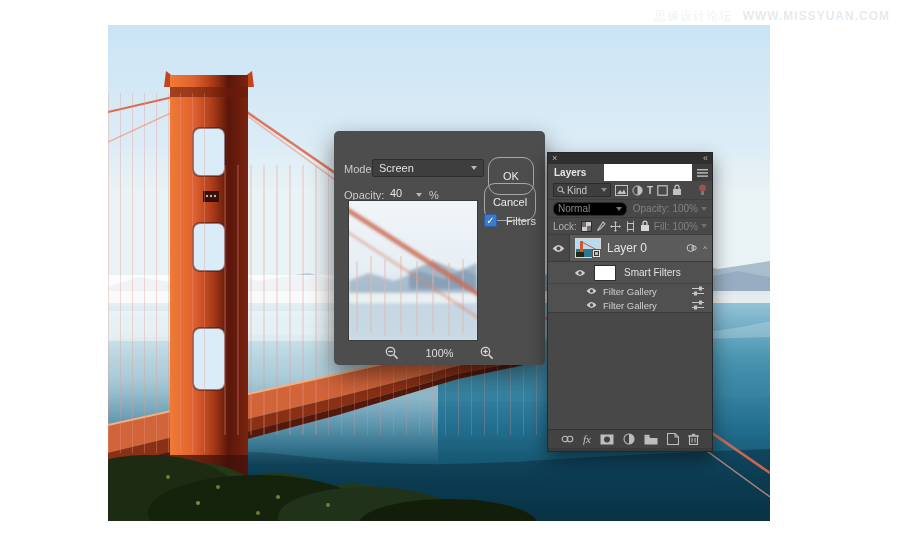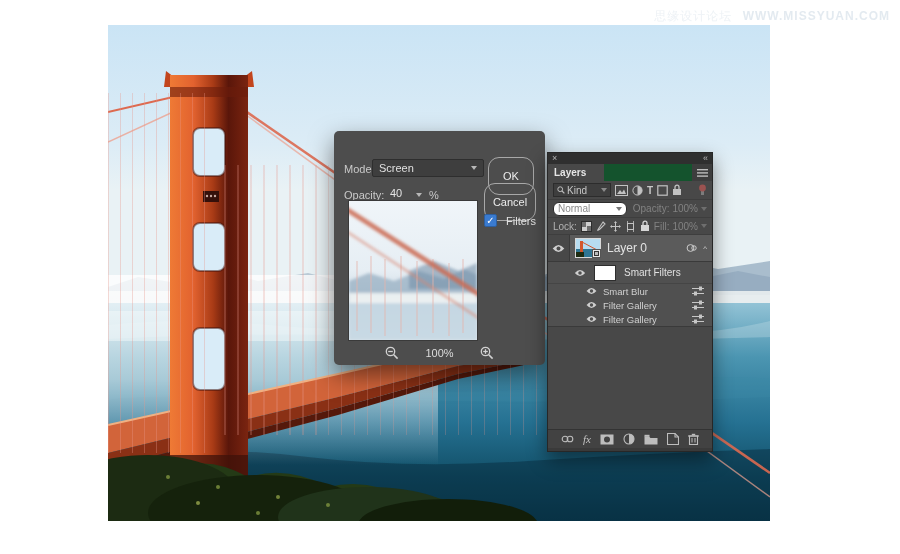--- a/index.html
+++ b/index.html
@@ -46,33 +46,33 @@
   .zoomrow { position:absolute; left:0; right:0; top:212px; height:20px; display:flex;
         align-items:center; justify-content:center; gap:26px; color:#dddddd; }
   .iconbtn { background:none; border:none; padding:0; cursor:pointer; display:flex; align-items:center; }
 
   
   .panel { position:absolute; left:547px; top:152px; width:166px; height:300px; background:#484848;
         border:1px solid #272727; box-shadow:0 8px 18px rgba(0,0,0,.45); color:#cccccc; font-size:10px; }
   .p-topbar { position:absolute; left:0; top:0; right:0; height:11px; background:#2f2f2f;
         display:flex; align-items:center; justify-content:space-between; padding:0 4px;
         color:#b5b5b5; font-size:9px; line-height:9px; }
-  .p-tabrow { position:absolute; left:0; top:11px; right:0; height:17px; background:#14532d;
+  .p-tabrow { position:absolute; left:0; top:11px; right:0; height:17px; background:#ffffff;
         display:flex; align-items:stretch;gap:12px; }
   .p-tab { width:56px; background:#484848; display:flex; align-items:center; padding-left:6px;
         font-weight:bold; color:#e6e6e6; font-size:10px; cursor:pointer; }
   .p-menu { margin-left:auto; width:20px; display:flex; align-items:center; justify-content:center;
         background:#3d3d3d; cursor:pointer; }
   .p-row { position:absolute; left:0; right:0; display:flex; align-items:center; padding:0 5px;
         border-bottom:1px solid #3e3e3e; }
   .kind-dd { width:58px; height:14px; background:#3e3e3e; border:1px solid #2c2c2c; border-radius:0;
         display:flex; align-items:center; padding:0 3px; gap:2px; color:#c6c6c6; cursor:pointer; }
   .fic { display:flex; align-items:center; justify-content:center; margin-left:4px; cursor:pointer; }
   .dim { color:#828282; }
-  .blend-dd { width:86px; height:14px; background:#ffffff; border:1px solid #2c2c2c; border-radius:6px;
+  .blend-dd { width:86px; height:14px; background:#000000; border:1px solid #2c2c2c; border-radius:6px;
         display:flex; align-items:center; padding:0 4px; color:#8a8a8a; cursor:pointer; }
   .layers-list { position:absolute; left:0; top:82px; right:0; }
   .layer-row { height:27px; display:flex; align-items:center; border-bottom:1px solid #3a3a3a; }
   .eyecol { width:22px; align-self:stretch; display:flex; align-items:center; justify-content:center;
         border-right:1px solid #3a3a3a; cursor:pointer; }
   .row-hl { flex:1; align-self:stretch; background:#5b5b5b; display:flex; align-items:center; padding:0 5px; }
   .thumb { width:26px; height:20px; border:1px solid #d9d9d9; position:relative; flex:none; }
   .so-badge { position:absolute; right:-1px; bottom:-1px; width:9px; height:9px; background:#e8e8e8;
         border:1px solid #555; display:flex; align-items:center; justify-content:center; }
   .so-badge div { width:5px; height:5px; border:1px solid #333; background:#bbb; }
@@ -412,33 +412,20 @@
     <div class="subblock">
       <div class="sf-row">
         <svg class="ic" width="12" height="8" viewBox="0 0 13 9">
           <path d="M.7,4.5 Q6.5,-2.5 12.3,4.5 Q6.5,11.5 .7,4.5 Z" fill="#cfcfcf"></path>
           <circle cx="6.5" cy="4.5" r="2" fill="#4f4f4f"></circle>
         </svg>
         <div class="sf-thumb"></div>
         <span style="color:#e0e0e0;">Smart Filters</span>
       </div>
 
-      <div class="f-row">
-        <svg class="ic" width="11" height="8" viewBox="0 0 13 9">
-          <path d="M.7,4.5 Q6.5,-2.5 12.3,4.5 Q6.5,11.5 .7,4.5 Z" fill="#cfcfcf"></path>
-          <circle cx="6.5" cy="4.5" r="2" fill="#4f4f4f"></circle>
-        </svg>
-        <span class="f-label">Smart Blur</span>
-        <svg class="ic" style="margin-right:8px;" width="12" height="10" viewBox="0 0 12 10">
-          <line x1="0" y1="2.5" x2="12" y2="2.5" stroke="#c6c6c6"></line>
-            <rect x="7" y="0.5" width="3" height="4" fill="#c6c6c6"></rect>
-          <line x1="0" y1="7.5" x2="12" y2="7.5" stroke="#c6c6c6"></line>
-            <rect x="2" y="5.5" width="3" height="4" fill="#c6c6c6"></rect>
-        </svg>
-      </div>
 
       <div class="f-row">
         <svg class="ic" width="11" height="8" viewBox="0 0 13 9">
           <path d="M.7,4.5 Q6.5,-2.5 12.3,4.5 Q6.5,11.5 .7,4.5 Z" fill="#cfcfcf"></path>
           <circle cx="6.5" cy="4.5" r="2" fill="#4f4f4f"></circle>
         </svg>
         <span class="f-label">Filter Gallery</span>
         <svg class="ic" style="margin-right:8px;" width="12" height="10" viewBox="0 0 12 10">
           <line x1="0" y1="2.5" x2="12" y2="2.5" stroke="#c6c6c6"></line>
             <rect x="7" y="0.5" width="3" height="4" fill="#c6c6c6"></rect>

